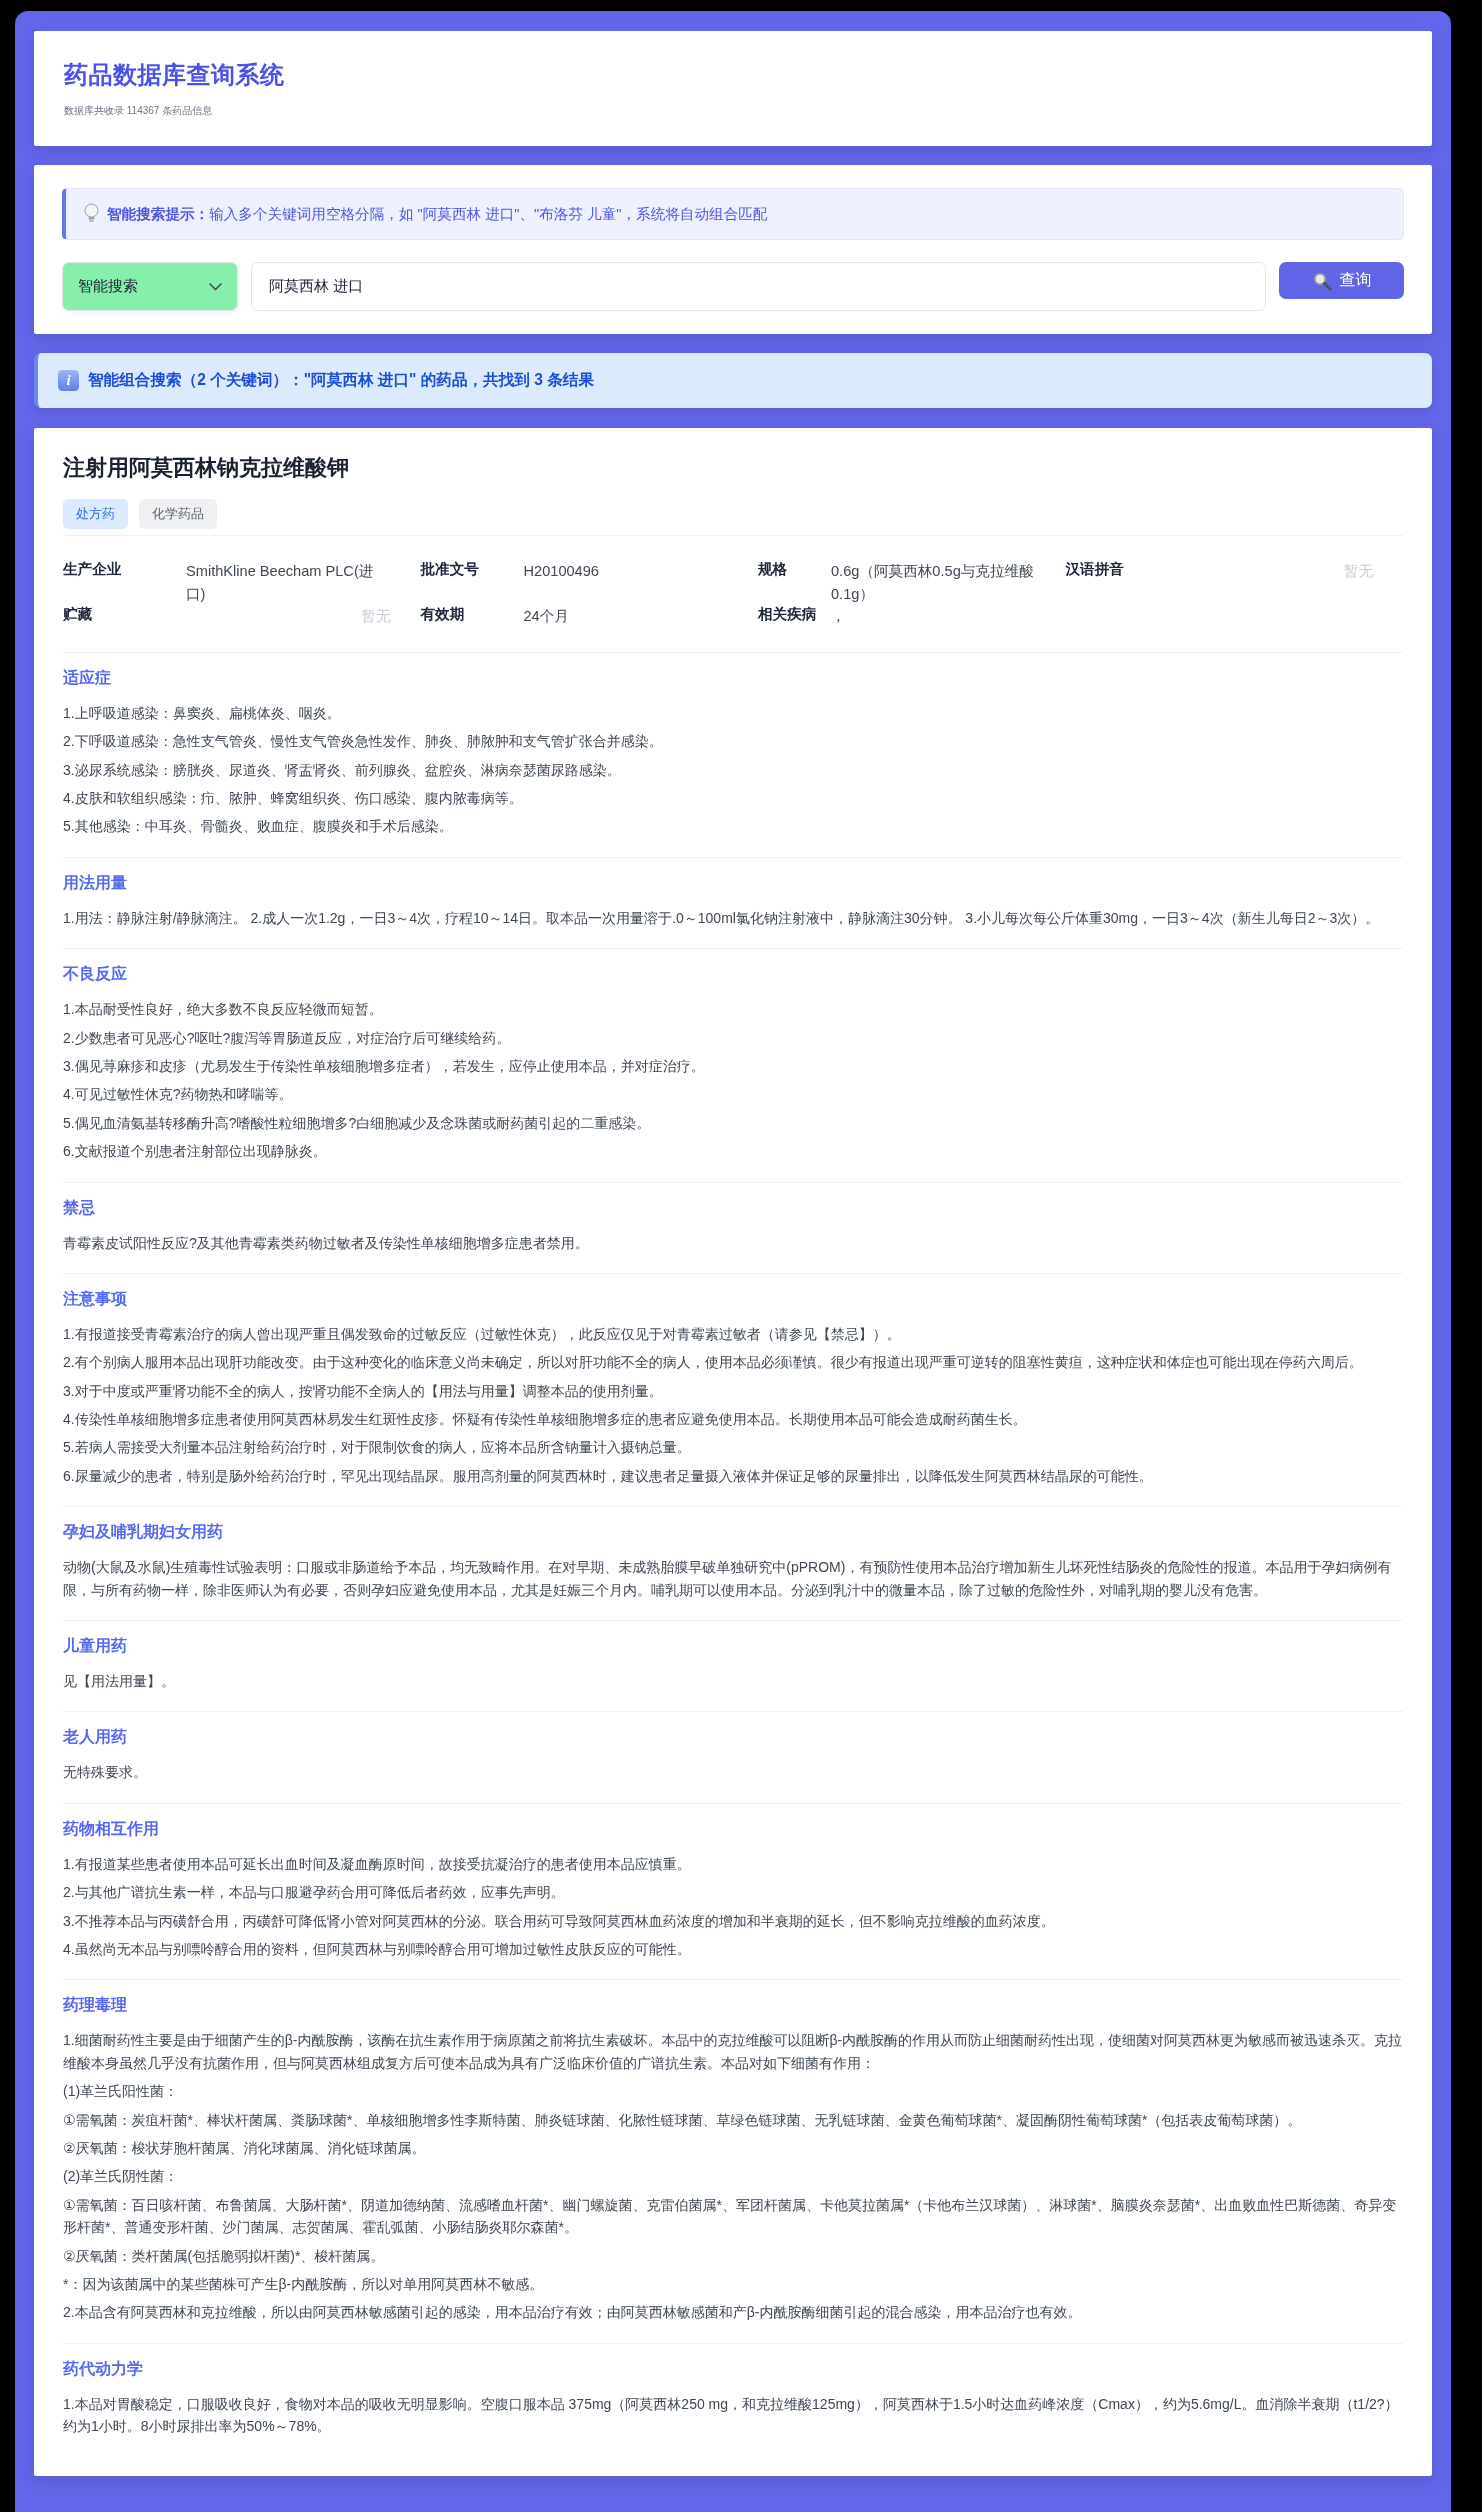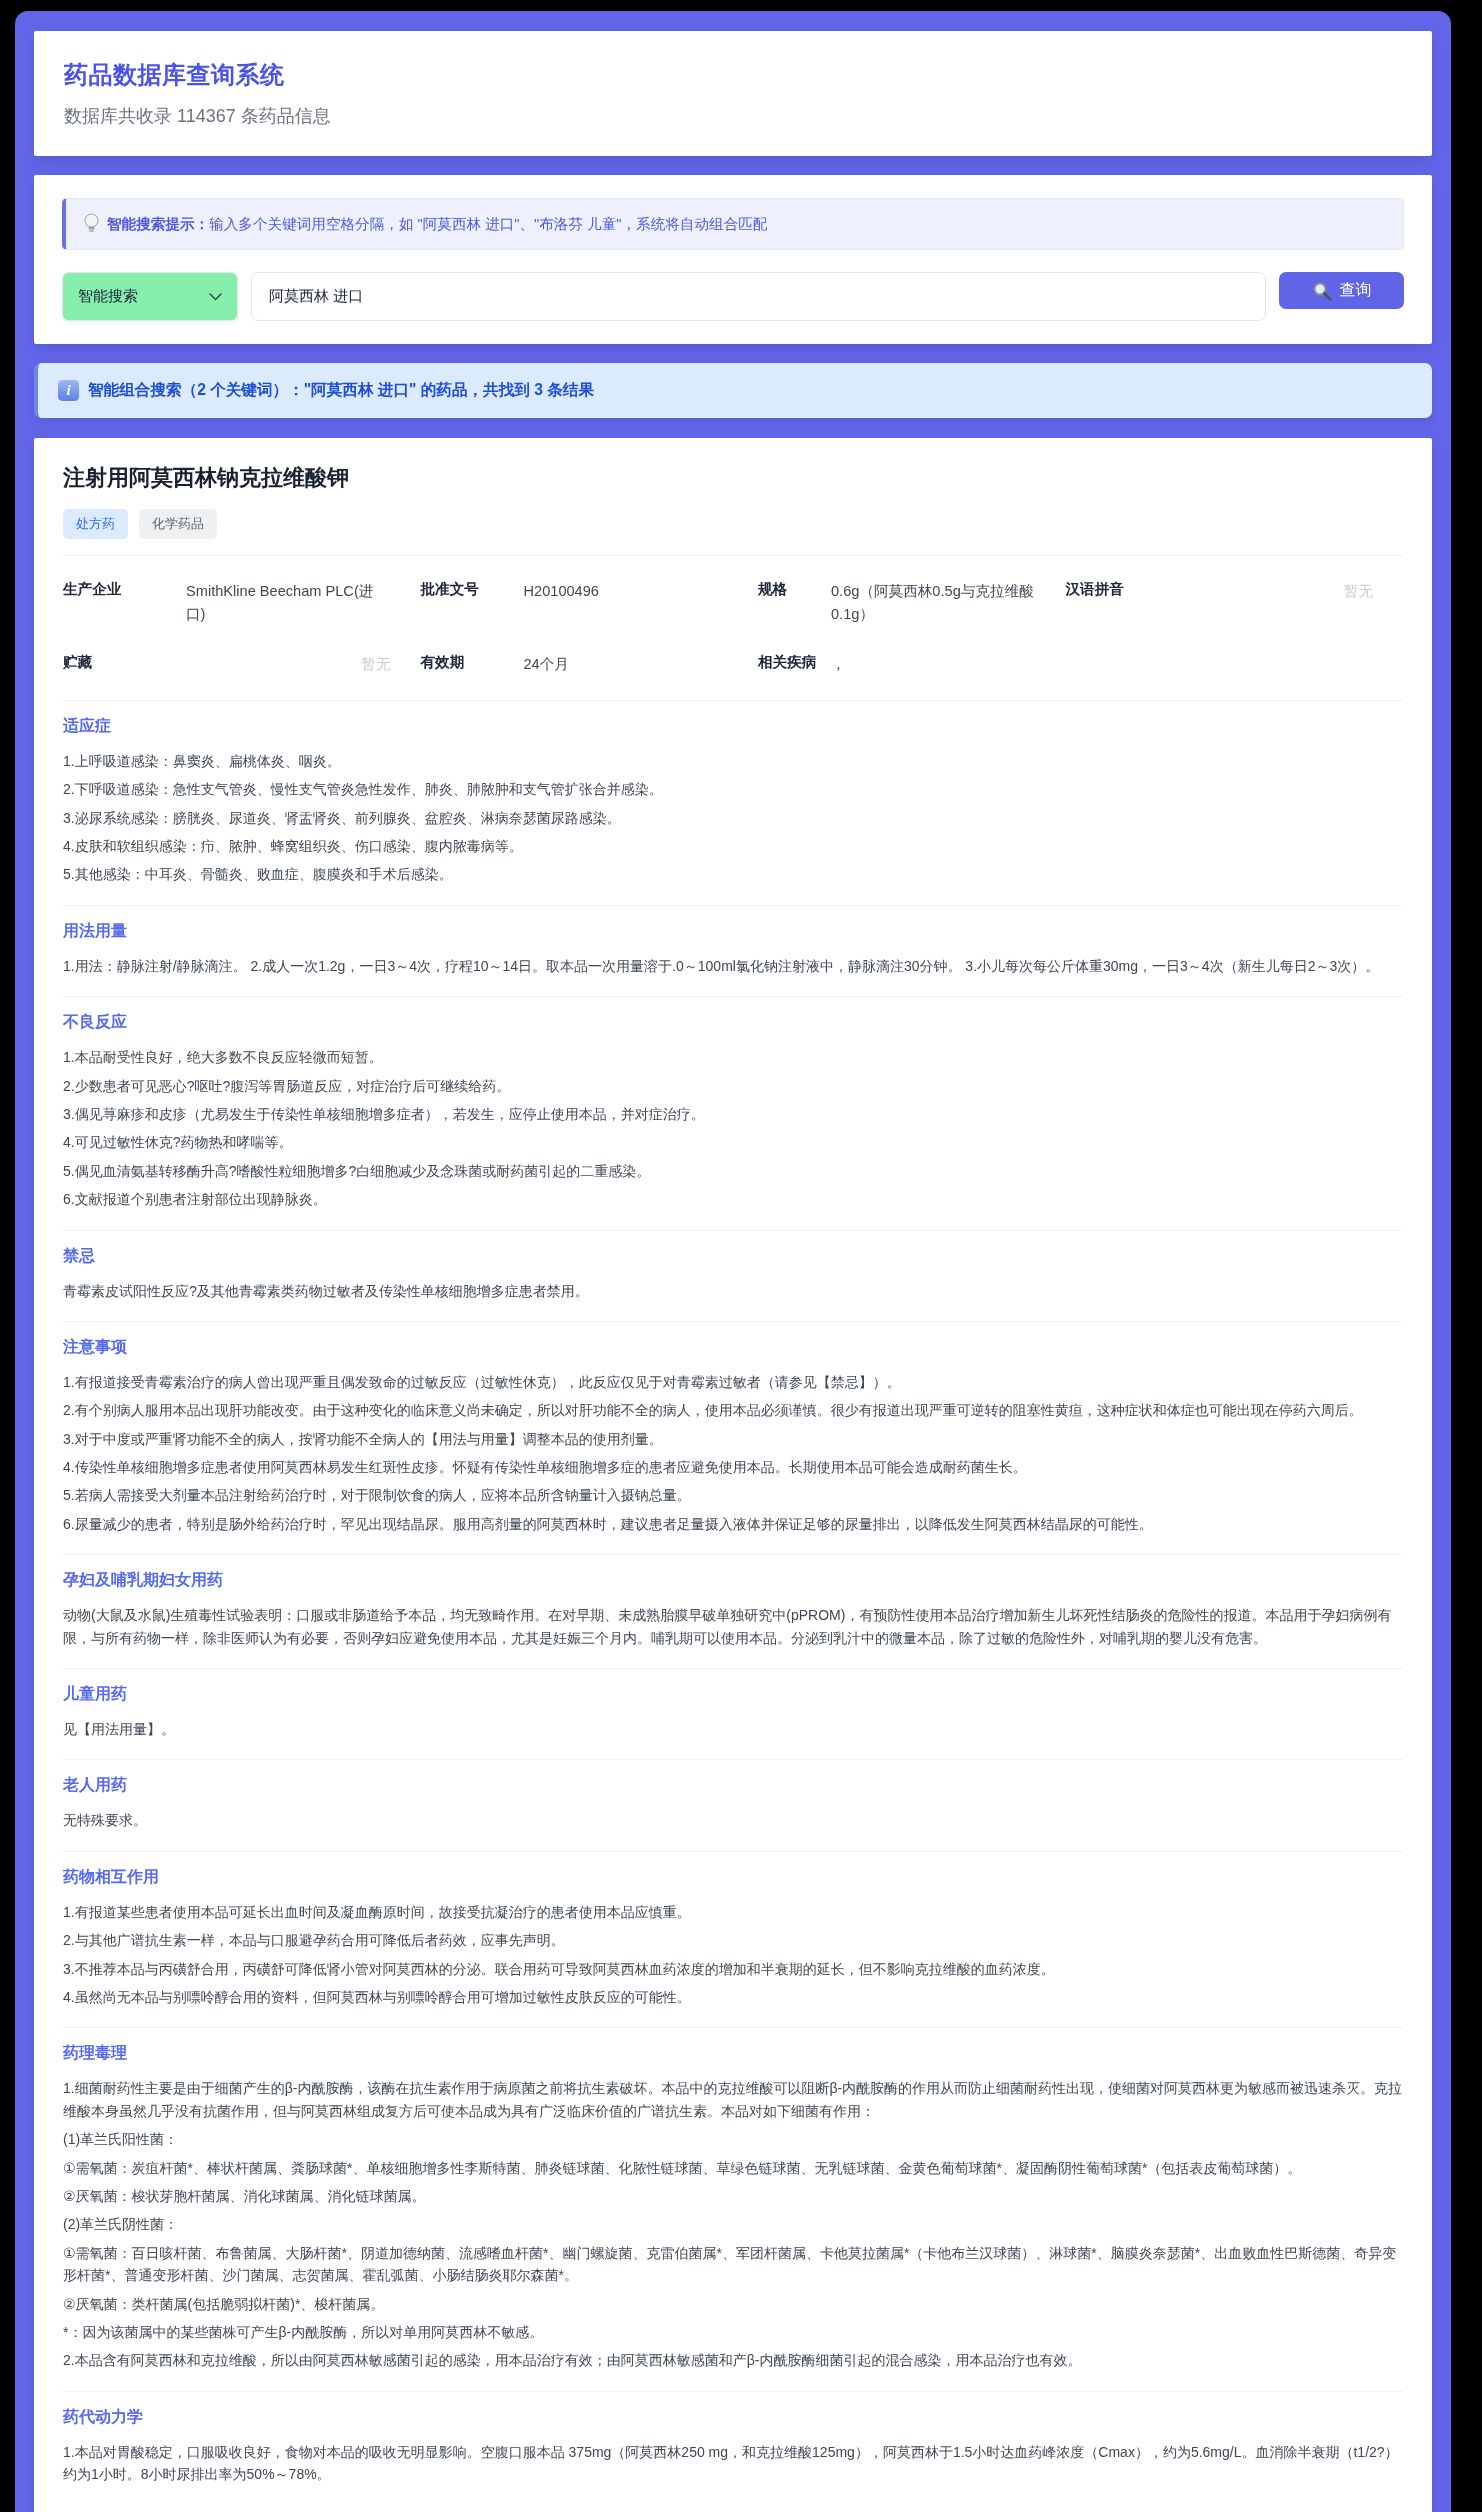--- a/index.html
+++ b/index.html
@@ -20,21 +20,21 @@
   }
   .card {
     background: #ffffff;
     border-radius: 2px;
     box-shadow: 0 5px 15px rgba(40,40,90,.18);
     margin-bottom: 19px;
   }
   
   .header-card { padding: 28px 30px; }
   .app-title { font-size: 24px; font-weight: bold; color: #4a53e9; letter-spacing: 0.5px; }
-  .app-subtitle { font-size: 18px; color: #6b7280; margin-top: 13px; }
+  .app-subtitle { font-size: 10px; color: #6b7280; margin-top: 13px; }
   
   .search-card { padding: 23px 28px; }
   .hint-box {
     background: #eef0fd;
     border: 1px solid #e3e6fb;
     border-left: 4.5px solid #6973ea;
     border-radius: 5px;
     padding: 14px 17px;
     color: #4d58e6;
     font-size: 14.6px;
@@ -89,23 +89,22 @@
   
   .drug-card { padding: 25px 29px 20px; }
   .drug-title { font-size: 22px; font-weight: bold; color: #1a2230; }
   .tags { display: flex; gap: 11px; margin-top: 16px; text-align: center; }
   .tag { font-size: 13px; padding: 6px 13px; border-radius: 5px; }
   .tag.blue { background: #dbeafe; color: #2f6df0; }
   .tag.gray { background: #eff0f2; color: #5b6270; }
   .info-grid {
     display: grid;
     grid-template-columns: 123px 1fr 103px 1fr 73px 1fr 103px 1fr;
-    row-gap: 28px;
     padding: 24px 0;
-    margin-top: 16px;
+    margin-top: 6px;
     border-top: 1px solid #f0f1f4;
     font-size: 14.6px;
     align-items: start;
   }
   .info-label { font-weight: bold; color: #20273a; padding-right: 10px; }
   .info-value { color: #3f4754; padding-right: 30px; line-height: 1.55; }
   .info-value.muted { color: #c8ccd4; text-align: right; }
   .section { border-top: 1px solid #f0f1f4; padding: 15px 0 13px; }
   .section h3 { color: #5569f1; font-size: 16px; font-weight: bold; margin-bottom: 13px; }
   .section p { font-size: 14px; color: #3f4754; line-height: 1.6; margin: 6px 0; }

